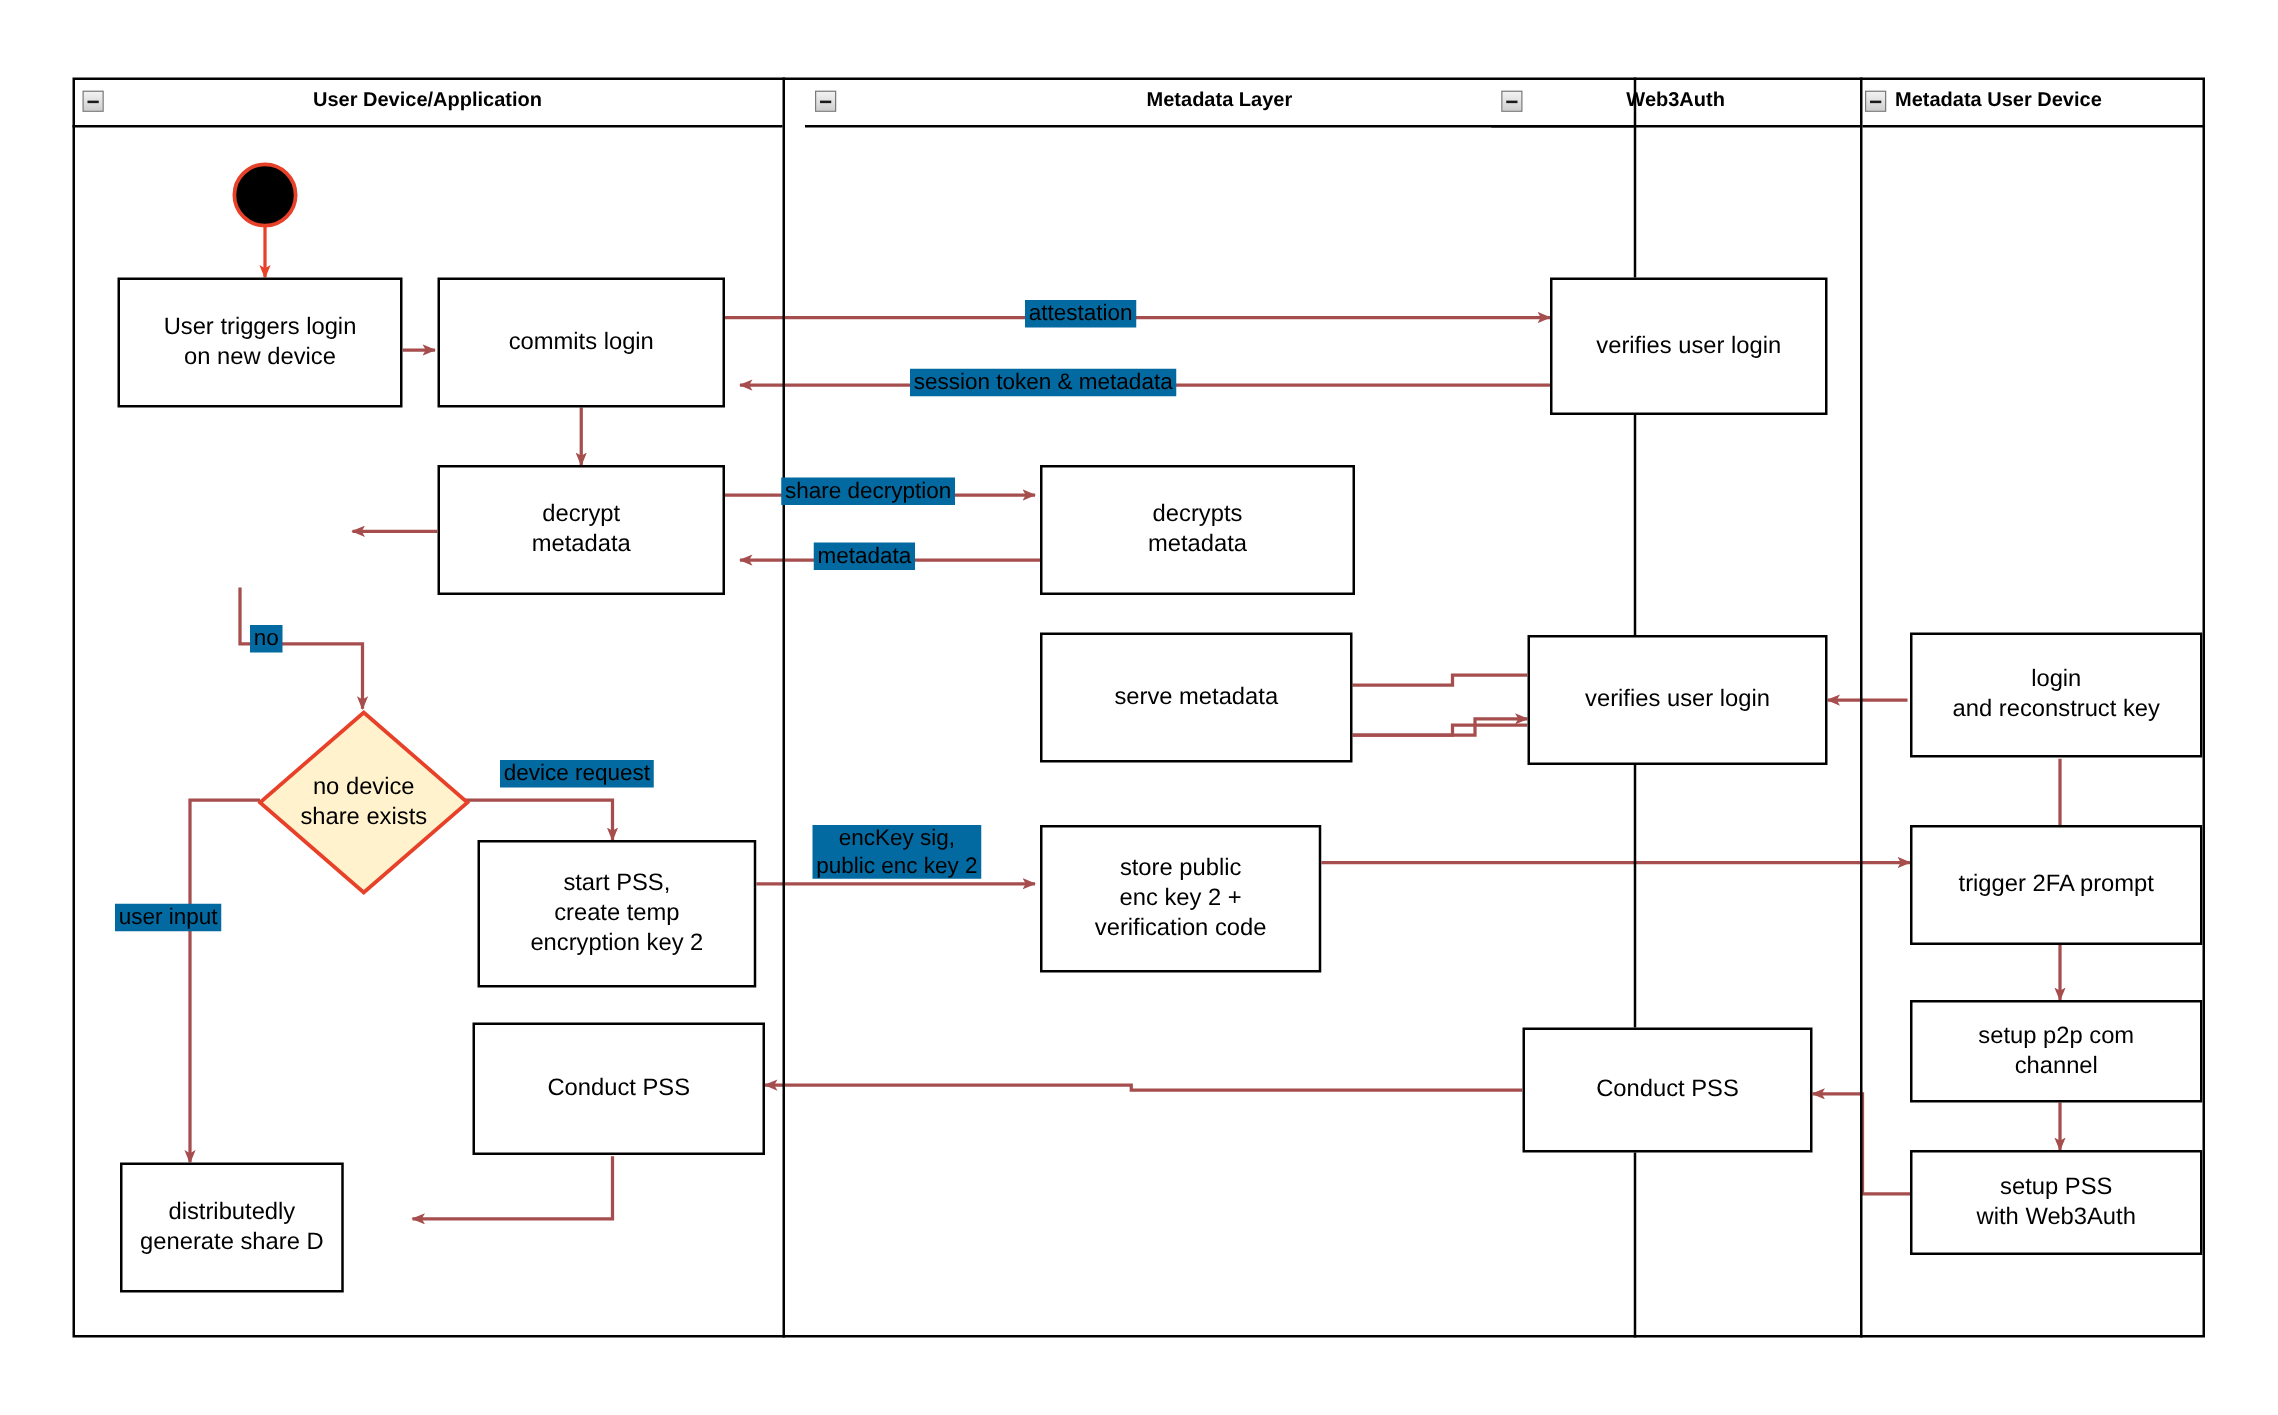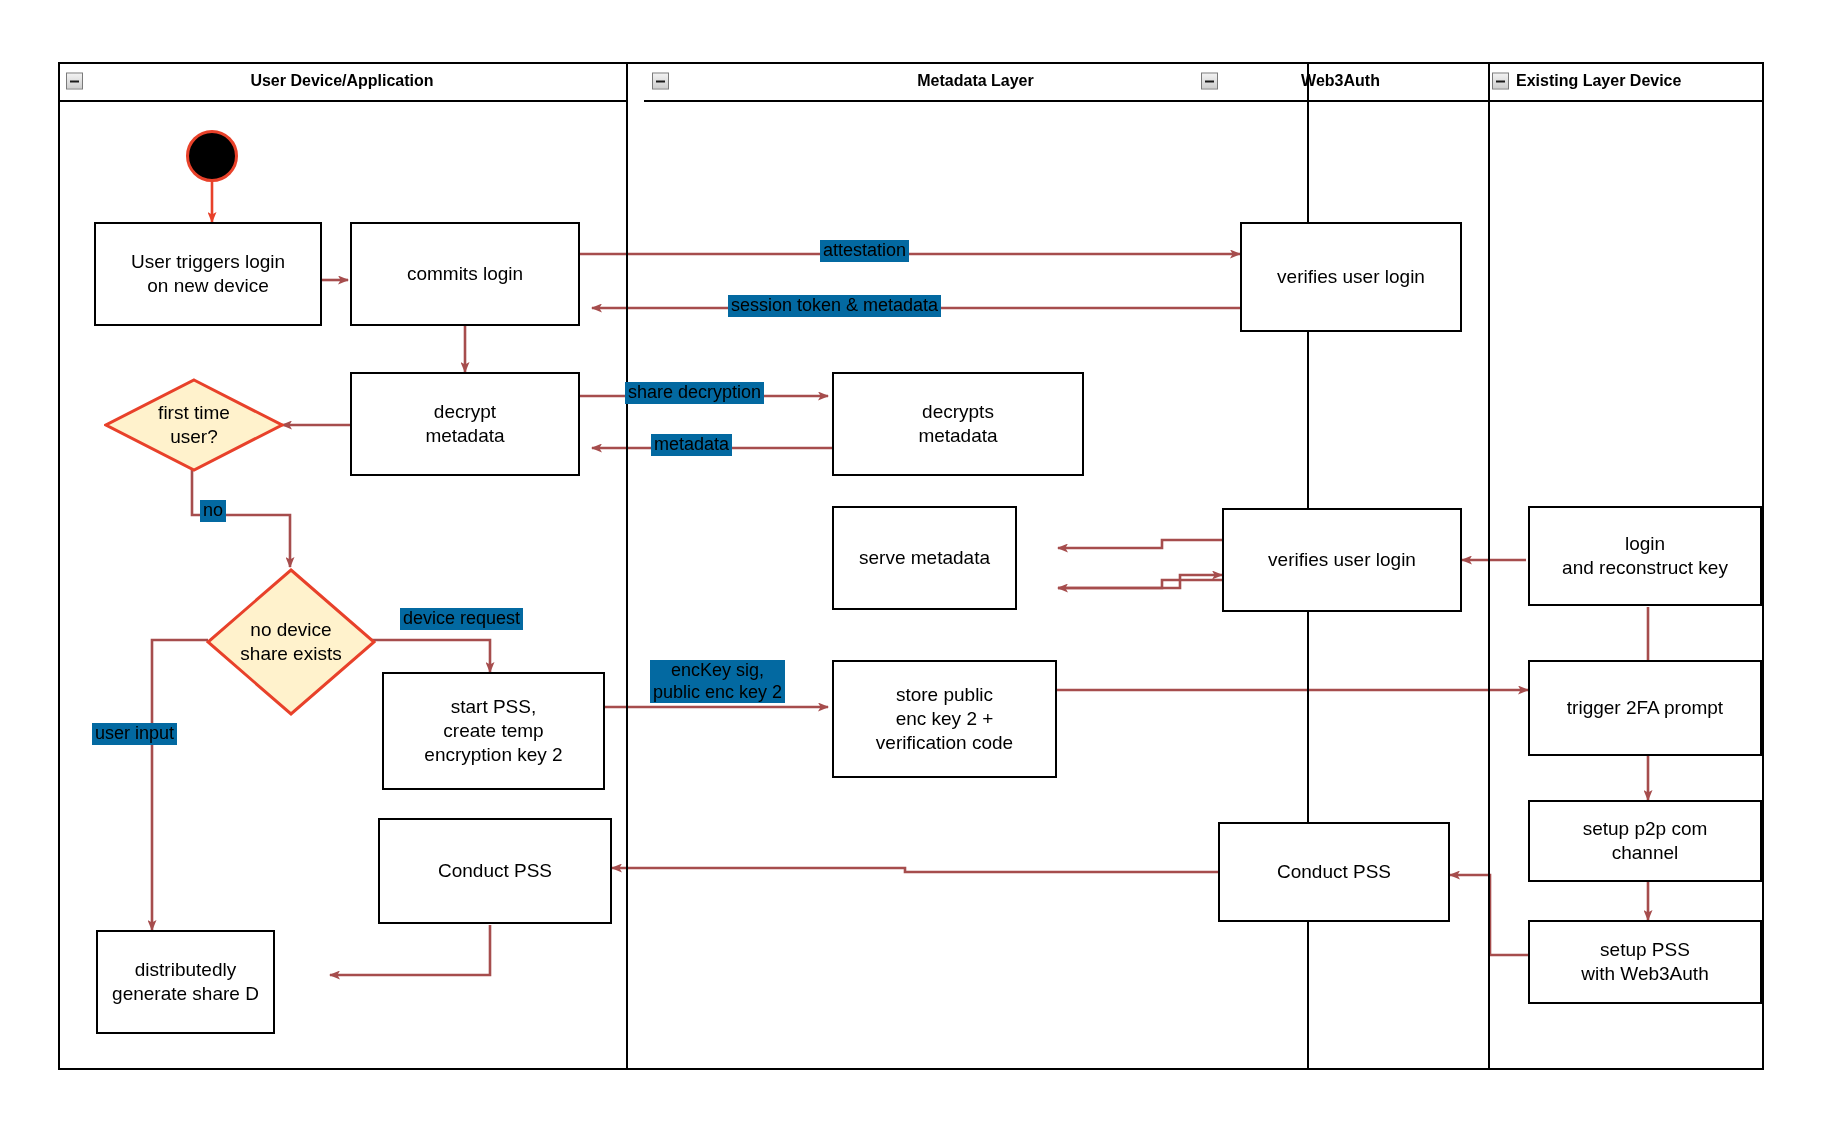--- a/index.html
+++ b/index.html
@@ -212,41 +212,34 @@
   <div class="lane" style="left:1193px; top:62px; width:297px; height:1008px;">
     <div class="lane-header">
       <span class="collapse-icon"></span>
       <span>Web3Auth</span>
     </div>
   </div>
 
   <div class="lane last" style="left:1490px; top:62px; width:274px; height:1008px;">
     <div class="lane-header" style="justify-content:flex-start; padding-left:26px;">
       <span class="collapse-icon" style="left:2px;"></span>
-      <span>Existing Layer Device</span>
+      <span>Metadata User Device</span>
     </div>
   </div>
 
   <div class="start-node" style="left:186px; top:130px; width:52px; height:52px;"></div>
 
   <div class="node" style="left:94px; top:222px; width:228px; height:104px;">User triggers login
 on new device</div>
 
   <div class="node" style="left:350px; top:222px; width:230px; height:104px;">commits login</div>
 
   <div class="node" style="left:350px; top:372px; width:230px; height:104px;">decrypt
 metadata</div>
 
-  <div class="diamond" style="left:104px; top:378px; width:180px; height:94px;">
-    <svg width="180" height="94" viewBox="0 0 180 94">
-      <polygon points="90,2 178,47 90,92 2,47" fill="#FFF2CC" stroke="#E8412A" stroke-width="3"></polygon>
-    </svg>
-    <span class="dlabel">first time
-user?</span>
-  </div>
 
   <div class="diamond" style="left:206px; top:568px; width:170px; height:148px;">
     <svg width="170" height="148" viewBox="0 0 170 148">
       <polygon points="85,2 168,74 85,146 2,74" fill="#FFF2CC" stroke="#E8412A" stroke-width="3"></polygon>
     </svg>
     <span class="dlabel">no device
 share exists</span>
   </div>
 
   <div class="node" style="left:382px; top:672px; width:223px; height:118px;">start PSS,
@@ -254,21 +247,21 @@
 encryption key 2</div>
 
   <div class="node" style="left:378px; top:818px; width:234px; height:106px;">Conduct PSS</div>
 
   <div class="node" style="left:96px; top:930px; width:179px; height:104px;">distributedly
 generate share D</div>
 
   <div class="node" style="left:832px; top:372px; width:252px; height:104px;">decrypts
 metadata</div>
 
-  <div class="node" style="left:832px; top:506px; width:185px; height:104px;">serve metadata</div>
+  <div class="node" style="left:832px; top:506px; width:250px; height:104px;">serve metadata</div>
 
   <div class="node" style="left:832px; top:660px; width:225px; height:118px;">store public
 enc key 2 +
 verification code</div>
 
   <div class="node" style="left:1240px; top:222px; width:222px; height:110px;">verifies user login</div>
 
   <div class="node" style="left:1222px; top:508px; width:240px; height:104px;">verifies user login</div>
 
   <div class="node" style="left:1218px; top:822px; width:232px; height:100px;">Conduct PSS</div>

